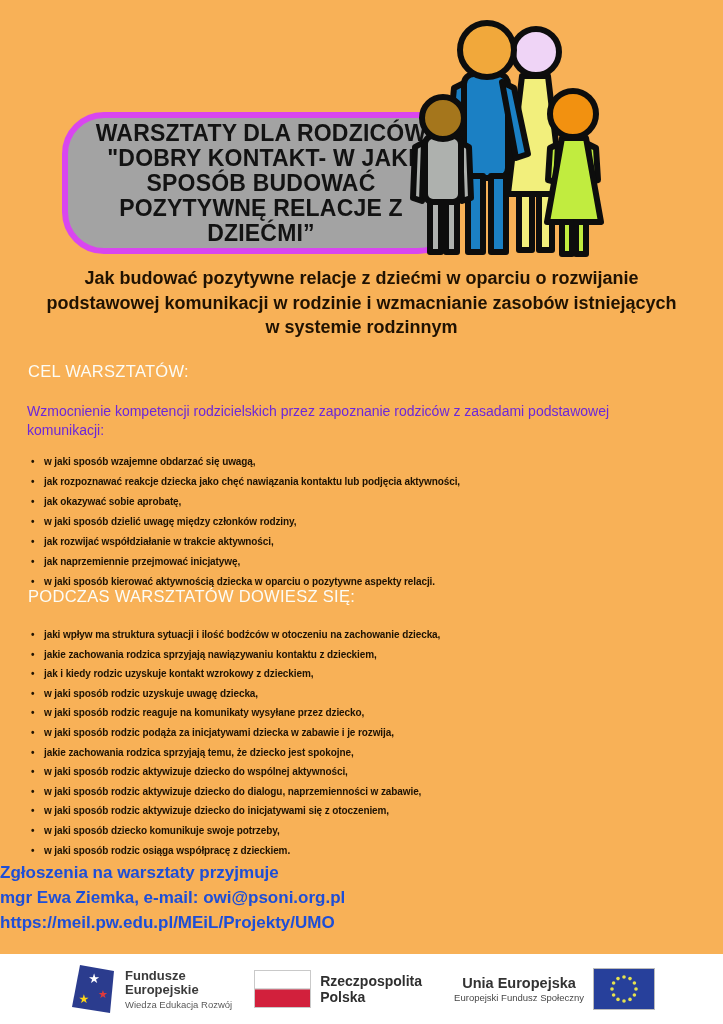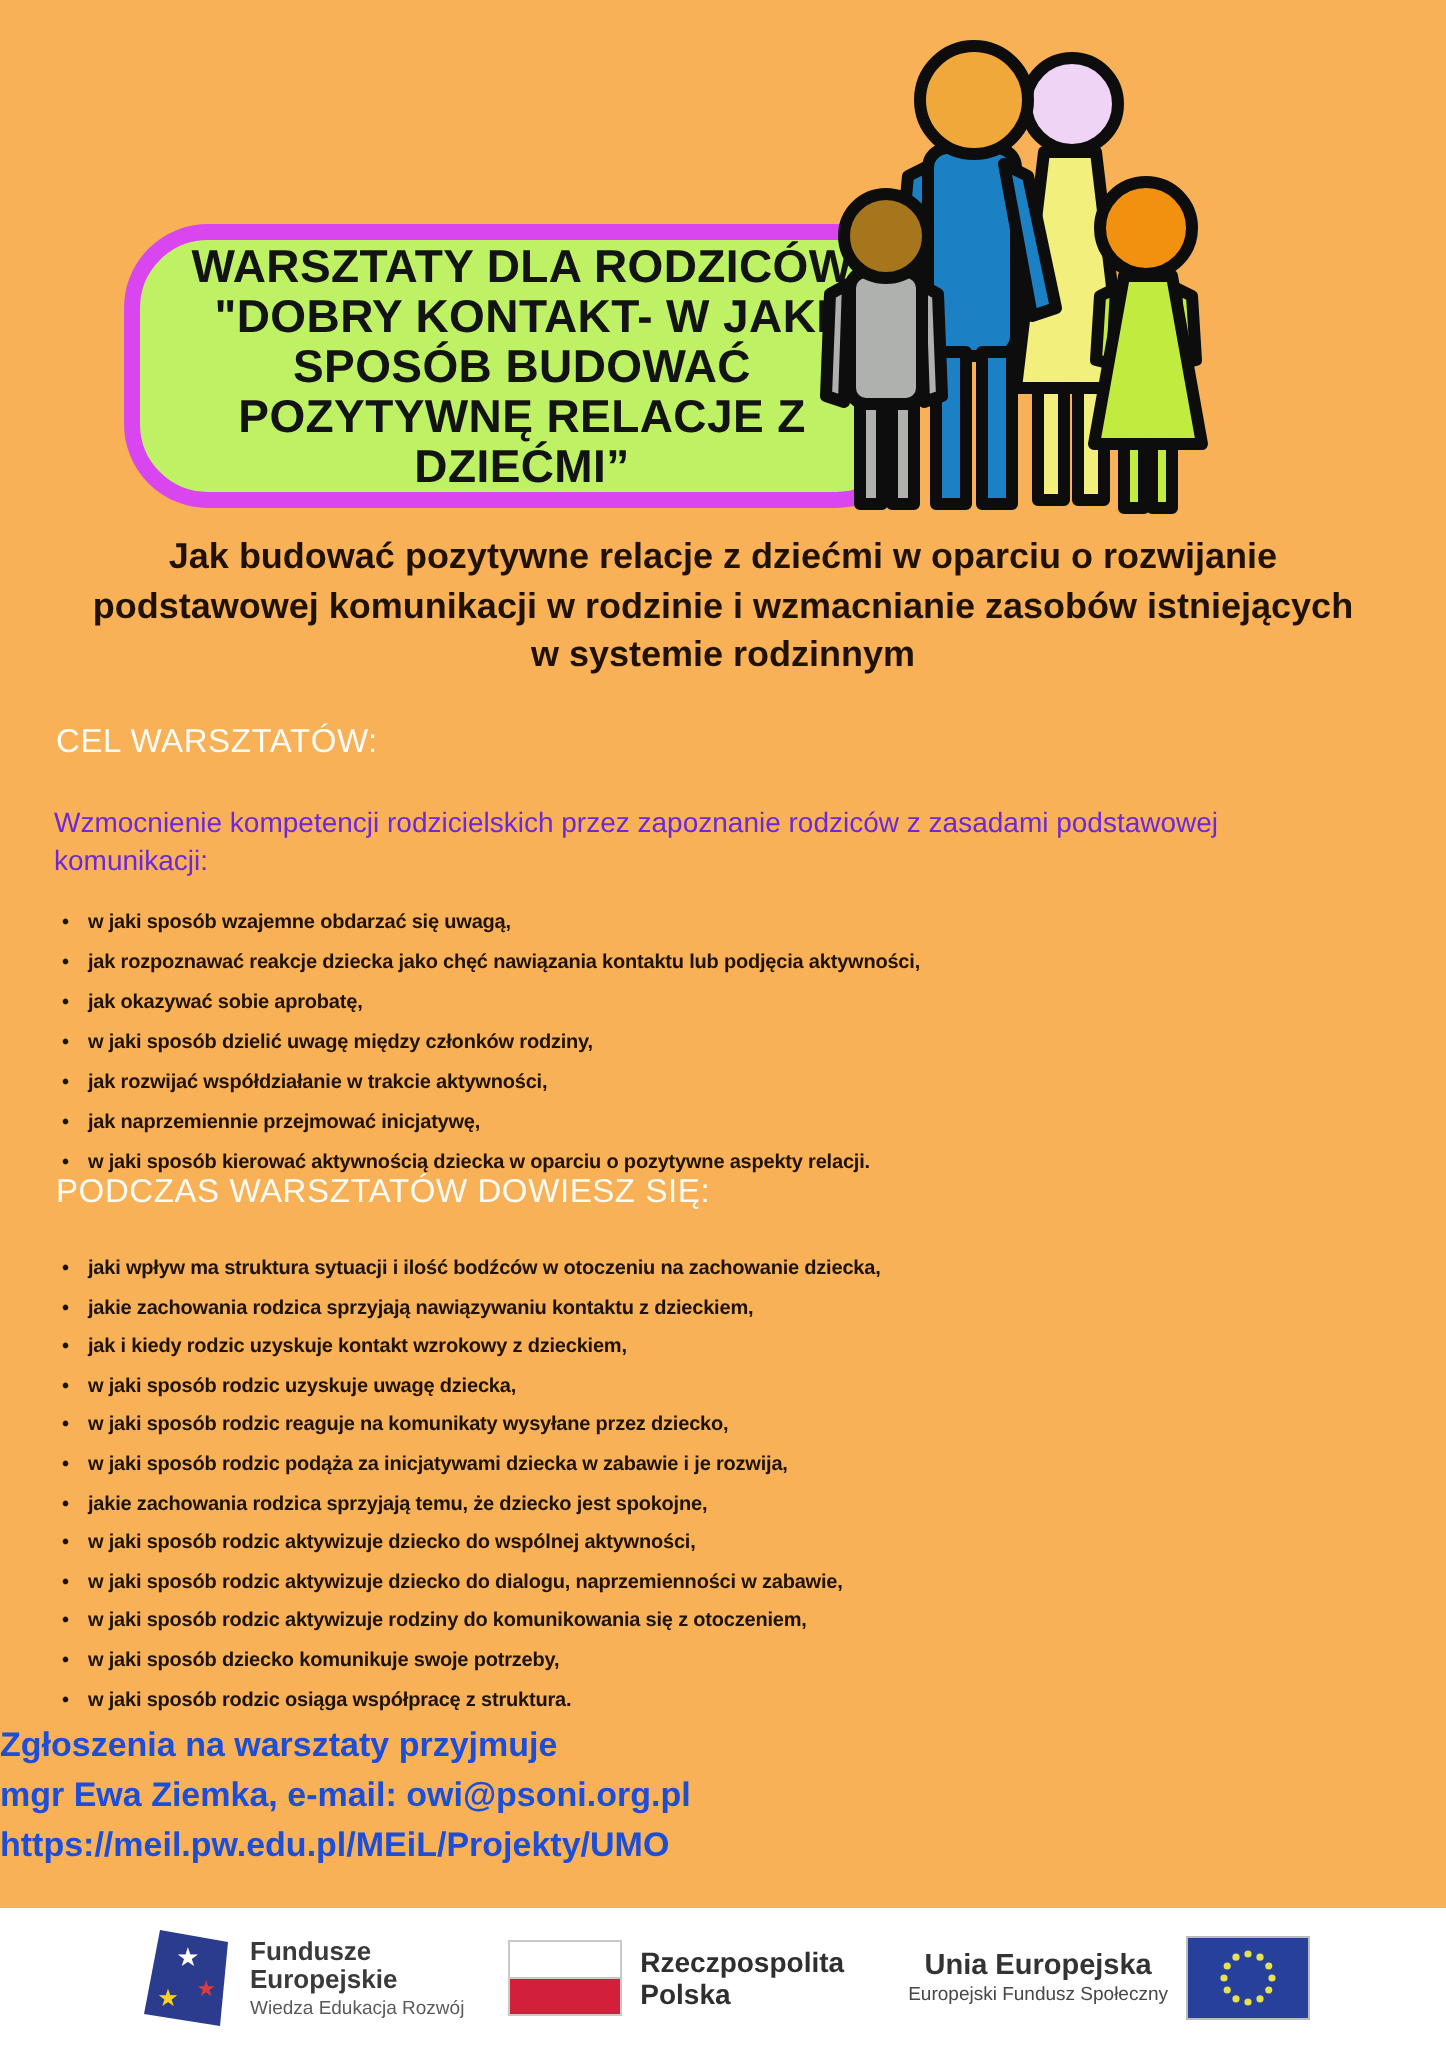--- a/index.html
+++ b/index.html
@@ -4,21 +4,21 @@
 <style>
   html,body{margin:0;padding:0;background:#888;}
   .poster{
     position:relative;width:723px;height:1024px;overflow:hidden;
     background:#F8B157;
     font-family:"Liberation Sans", sans-serif;
   }
   
   .title-box{
     position:absolute;left:62px;top:112px;width:398px;height:142px;
-    box-sizing:border-box;background:#bef264;border:8px solid #d946ef;
+    box-sizing:border-box;background:#a3a3a3;border:6px solid #d946ef;
     border-radius:42px;display:flex;align-items:center;justify-content:flex-end;
     z-index:1;padding:0 4px;
   }
   .title-lines{width:100%;text-align:center;font-weight:800;font-size:23px;
     line-height:25px;color:#131313;letter-spacing:.2px;}
   
   .family-svg{position:absolute;left:410px;top:8px;width:198px;height:250px;z-index:2;}
   
   .subtitle{position:absolute;top:266px;left:0;right:0;text-align:center;
     font-size:18px;font-weight:bold;line-height:24.5px;color:#201202;}
@@ -132,23 +132,23 @@
   <ul class="bullets" id="learn-list">
       <li>jaki wpływ ma struktura sytuacji i ilość bodźców w otoczeniu na zachowanie dziecka,</li>
       <li>jakie zachowania rodzica sprzyjają nawiązywaniu kontaktu z dzieckiem,</li>
       <li>jak i kiedy rodzic uzyskuje kontakt wzrokowy z dzieckiem,</li>
       <li>w jaki sposób rodzic uzyskuje uwagę dziecka,</li>
       <li>w jaki sposób rodzic reaguje na komunikaty wysyłane przez dziecko,</li>
       <li>w jaki sposób rodzic podąża za inicjatywami dziecka w zabawie i je rozwija,</li>
       <li>jakie zachowania rodzica sprzyjają temu, że dziecko jest spokojne,</li>
       <li>w jaki sposób rodzic aktywizuje dziecko do wspólnej aktywności,</li>
       <li>w jaki sposób rodzic aktywizuje dziecko do dialogu, naprzemienności w zabawie,</li>
-      <li>w jaki sposób rodzic aktywizuje rodziny do komunikowania się z otoczeniem,</li>
+      <li>w jaki sposób rodzic aktywizuje dziecko do inicjatywami się z otoczeniem,</li>
       <li>w jaki sposób dziecko komunikuje swoje potrzeby,</li>
-      <li>w jaki sposób rodzic osiąga współpracę z struktura.</li>
+      <li>w jaki sposób rodzic osiąga współpracę z dzieckiem.</li>
     </ul>
 
   <div class="contact">
     <div>Zgłoszenia na warsztaty przyjmuje</div>
     <div>mgr Ewa Ziemka, e-mail: owi@psoni.org.pl</div>
     <div>https://meil.pw.edu.pl/MEiL/Projekty/UMO</div>
   </div>
 
   <div class="footer">
 

